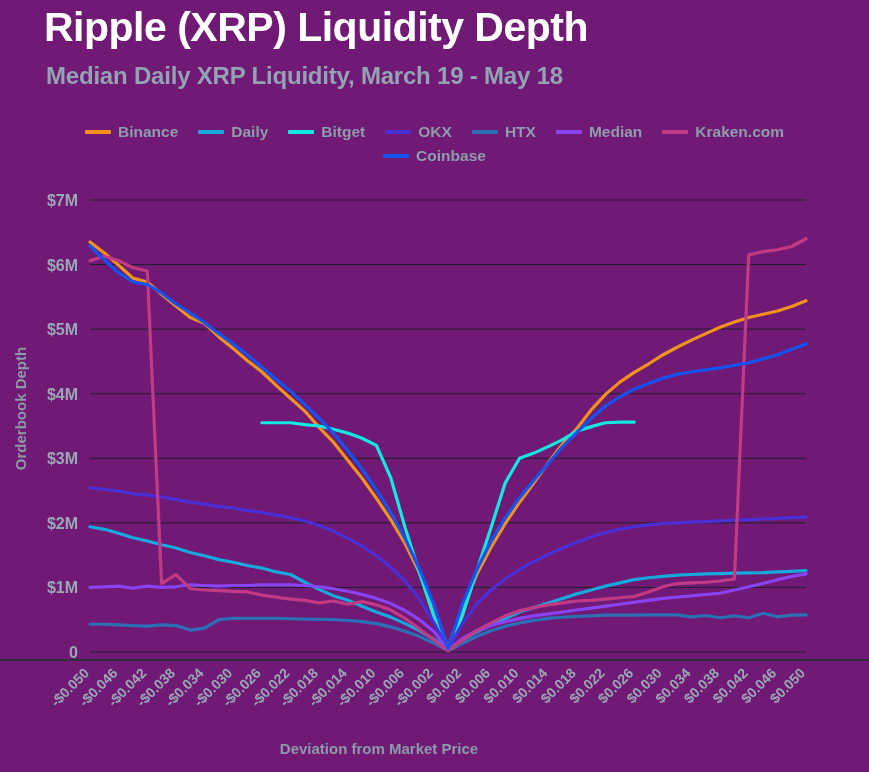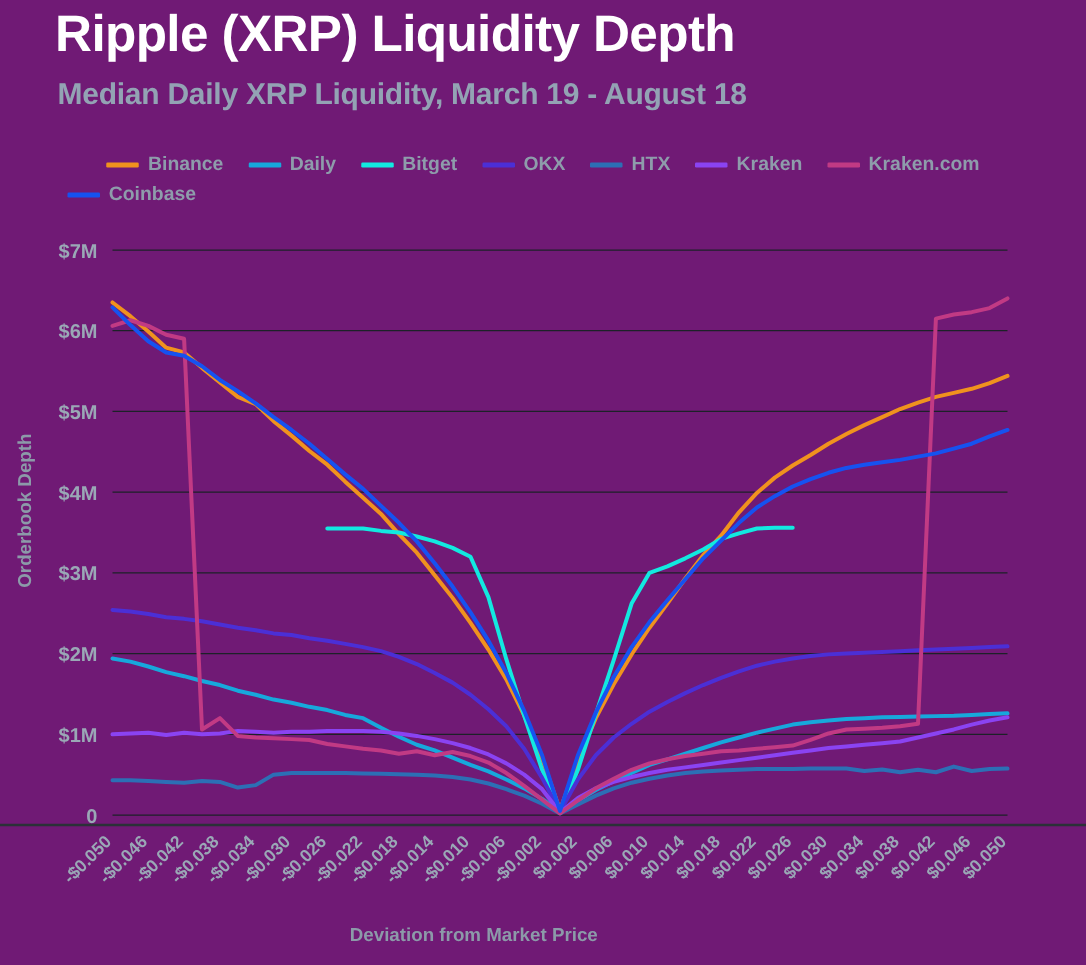--- a/index.html
+++ b/index.html
@@ -42,21 +42,21 @@
     position:absolute; left:0; top:740px; width:758px; text-align:center;
     font-size:15px; font-weight:bold; color:#8c9aa9;
   }
 </style>
 </head>
 <body>
 
 <div id="chart-card">
 
   <div id="chart-title">Ripple (XRP) Liquidity Depth</div>
-  <div id="chart-subtitle">Median Daily XRP Liquidity, March 19 - August 18</div>
+  <div id="chart-subtitle">Median Daily XRP Liquidity, March 19 - May 18</div>
 
   <div id="legend">
       <div class="legend-item">
         <span class="legend-swatch" style="background: rgb(240, 146, 30);"></span>
         <span class="legend-label">Binance</span>
       </div>
       <div class="legend-item">
         <span class="legend-swatch" style="background: rgb(23, 168, 220);"></span>
         <span class="legend-label">Daily</span>
       </div>
@@ -67,27 +67,27 @@
       <div class="legend-item">
         <span class="legend-swatch" style="background: rgb(75, 47, 214);"></span>
         <span class="legend-label">OKX</span>
       </div>
       <div class="legend-item">
         <span class="legend-swatch" style="background: rgb(44, 111, 181);"></span>
         <span class="legend-label">HTX</span>
       </div>
       <div class="legend-item">
         <span class="legend-swatch" style="background: rgb(138, 67, 242);"></span>
-        <span class="legend-label">Kraken</span>
+        <span class="legend-label">Median</span>
       </div>
       <div class="legend-item">
         <span class="legend-swatch" style="background: rgb(193, 58, 132);"></span>
         <span class="legend-label">Kraken.com</span>
       </div>
-      <div class="legend-item" style="flex-basis: 100%; justify-content: flex-start;">
+      <div class="legend-item" style="flex-basis: 100%; justify-content: center;">
         <span class="legend-swatch" style="background: rgb(22, 82, 240);"></span>
         <span class="legend-label">Coinbase</span>
       </div>
     </div>
 
   <div id="plot-wrap">
     <svg id="plot-svg" width="869" height="772">
         <line x1="90" y1="200" x2="806" y2="200" stroke="#1c2128" stroke-width="1"></line>
         <text x="78" y="206" fill="#9aa8b6" font-size="16" font-weight="bold" text-anchor="end" font-family="&quot;Liberation Sans&quot;, sans-serif">$7M</text>
         <line x1="90" y1="264.5714285714286" x2="806" y2="264.5714285714286" stroke="#1c2128" stroke-width="1"></line>

